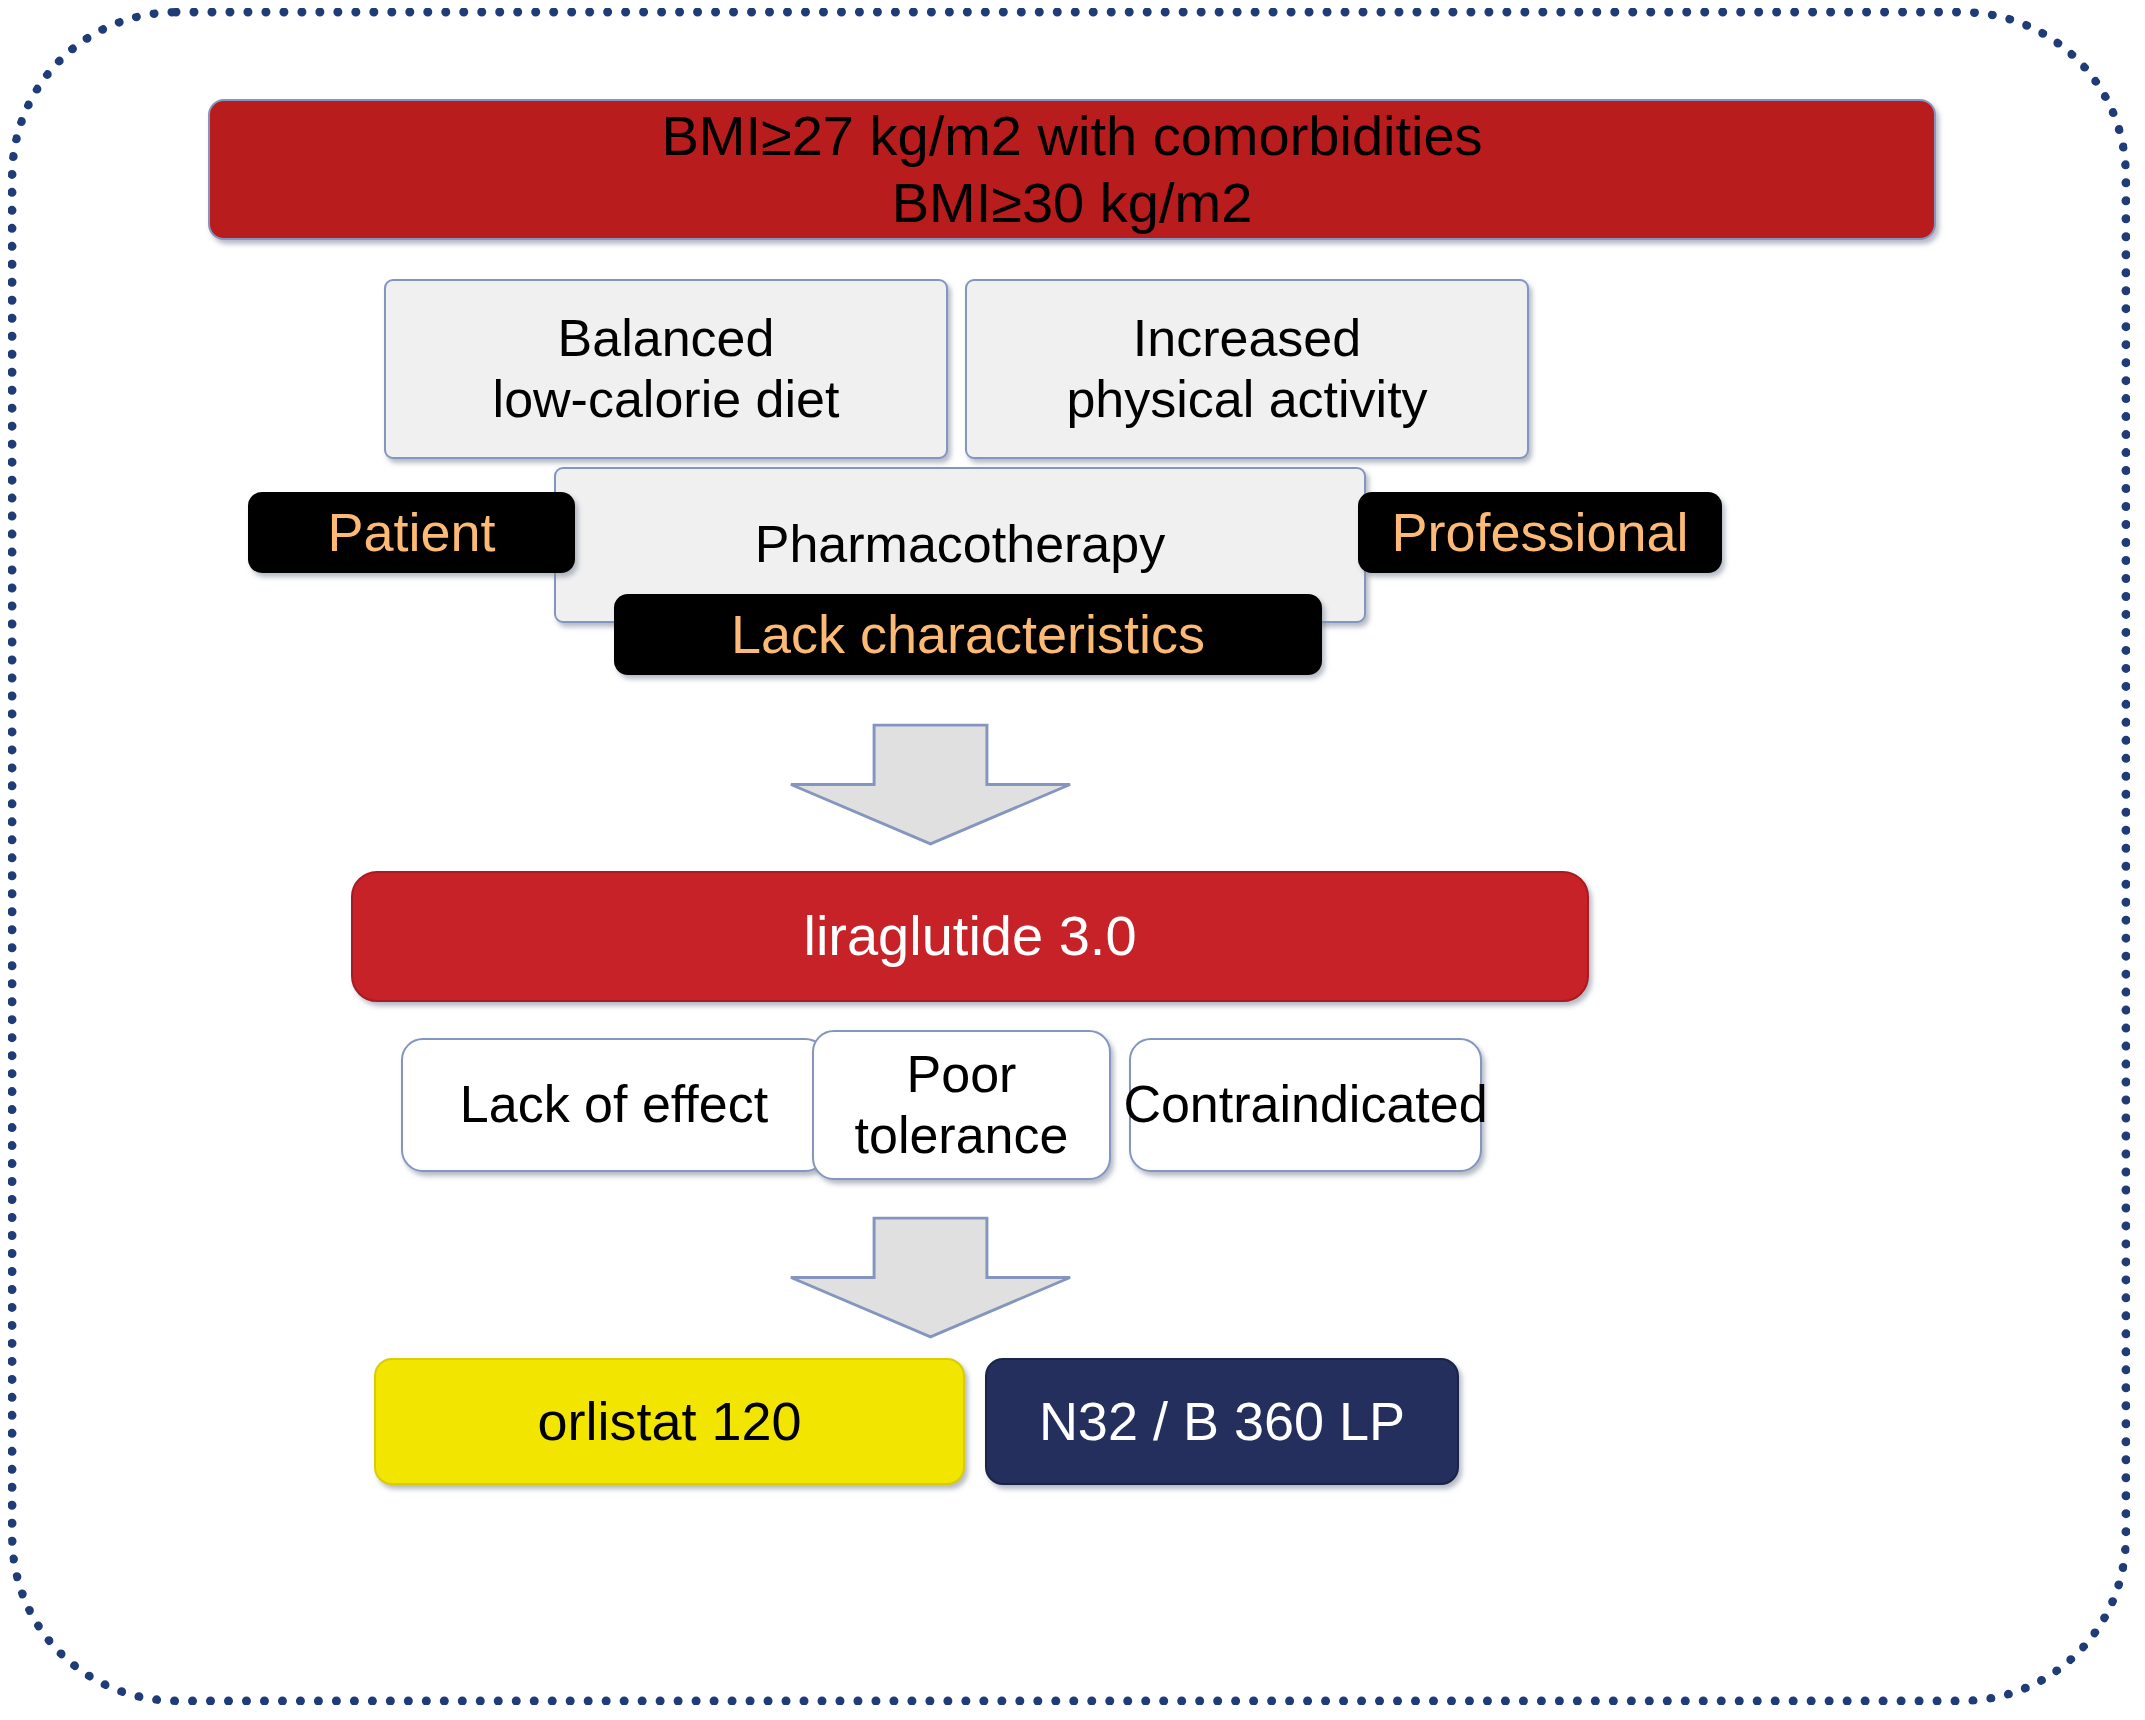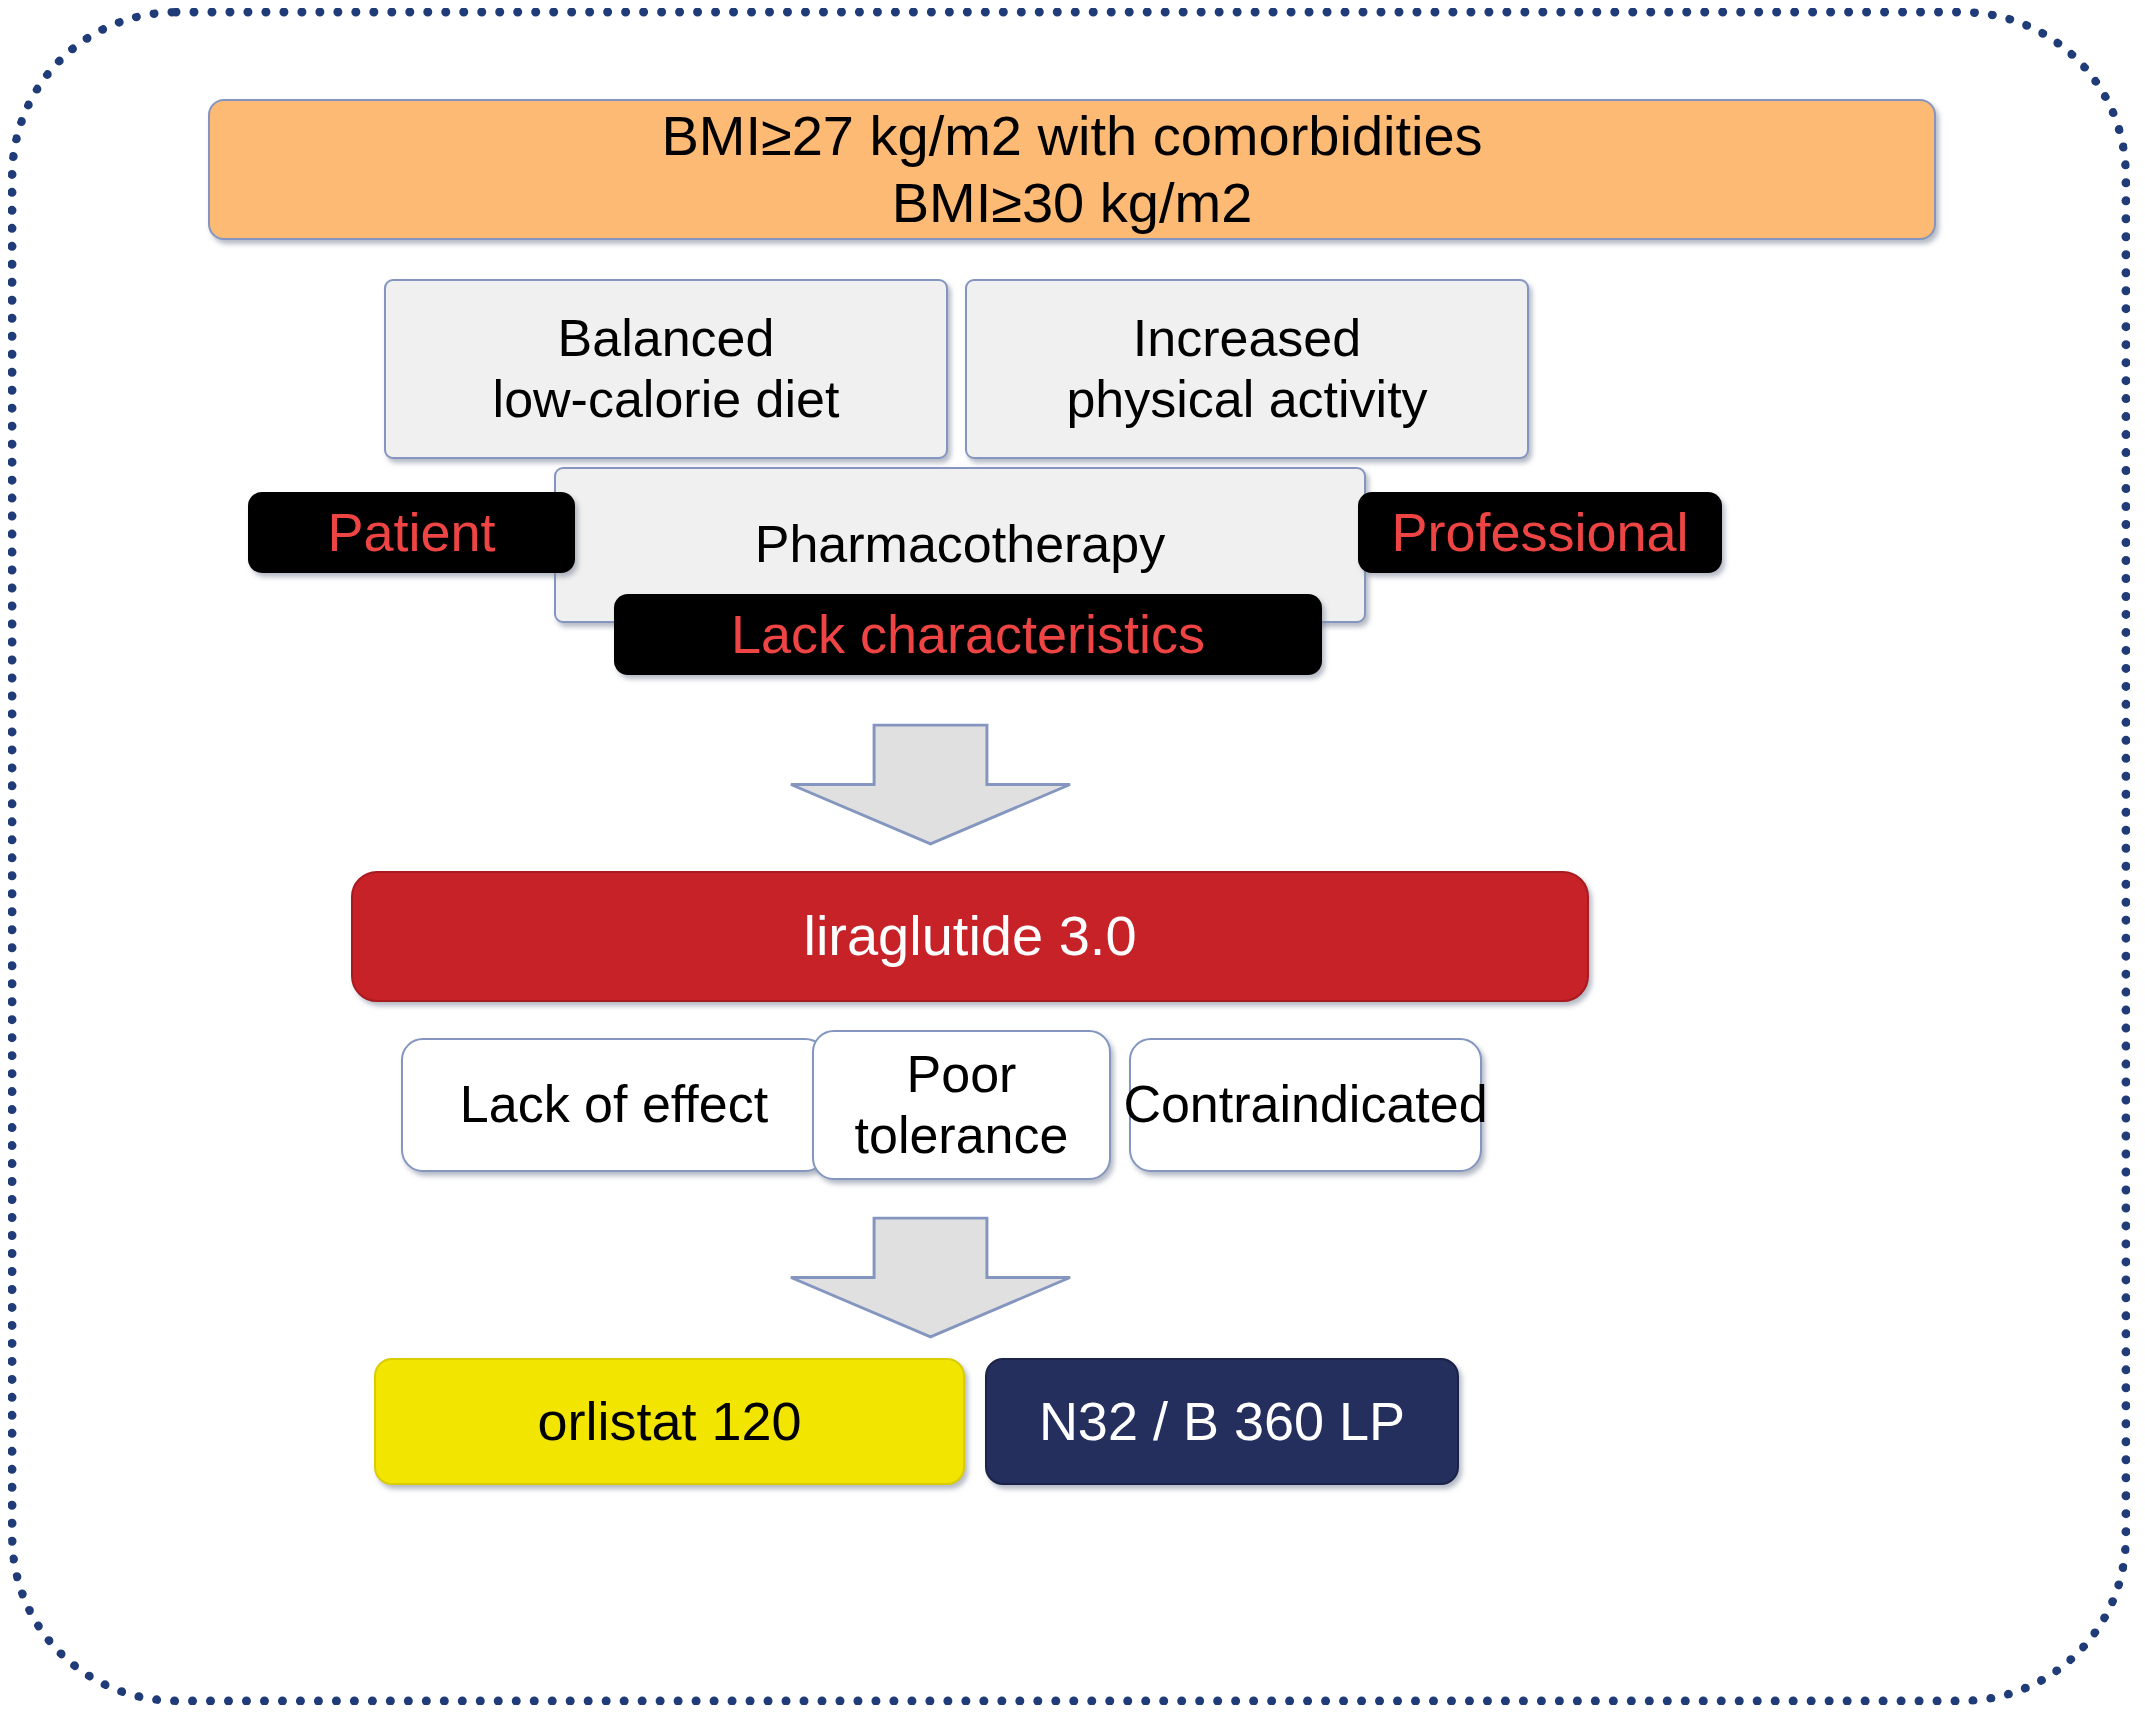--- a/index.html
+++ b/index.html
@@ -48,21 +48,21 @@
     white-space: pre-line;
   }
 
   
   .shadowed {
     box-shadow: 3px 4px 5px rgba(120,130,150,0.55);
   }
 
   
   .box-grey {
-    background: #fdba74;
+    background: #b91c1c;
     border: 2px solid #8496c0;
     border-radius: 16px;
     font-size: 56px;
   }
 
   
   .box-light {
     background: #f0f0f0;
     border: 2px solid #8496c0;
     border-radius: 9px;
@@ -73,21 +73,21 @@
   .box-white {
     background: #ffffff;
     border: 2px solid #8496c0;
     border-radius: 22px;
     font-size: 52px;
   }
 
   
   .box-black {
     background: #000000;
-    color: #ef4444;
+    color: #fdba74;
     border-radius: 14px;
     font-size: 54px;
   }
 
   
   .box-red {
     background: #c62228;
     color: #ffffff;
     border: 2px solid #a81b21;
     border-radius: 26px;

